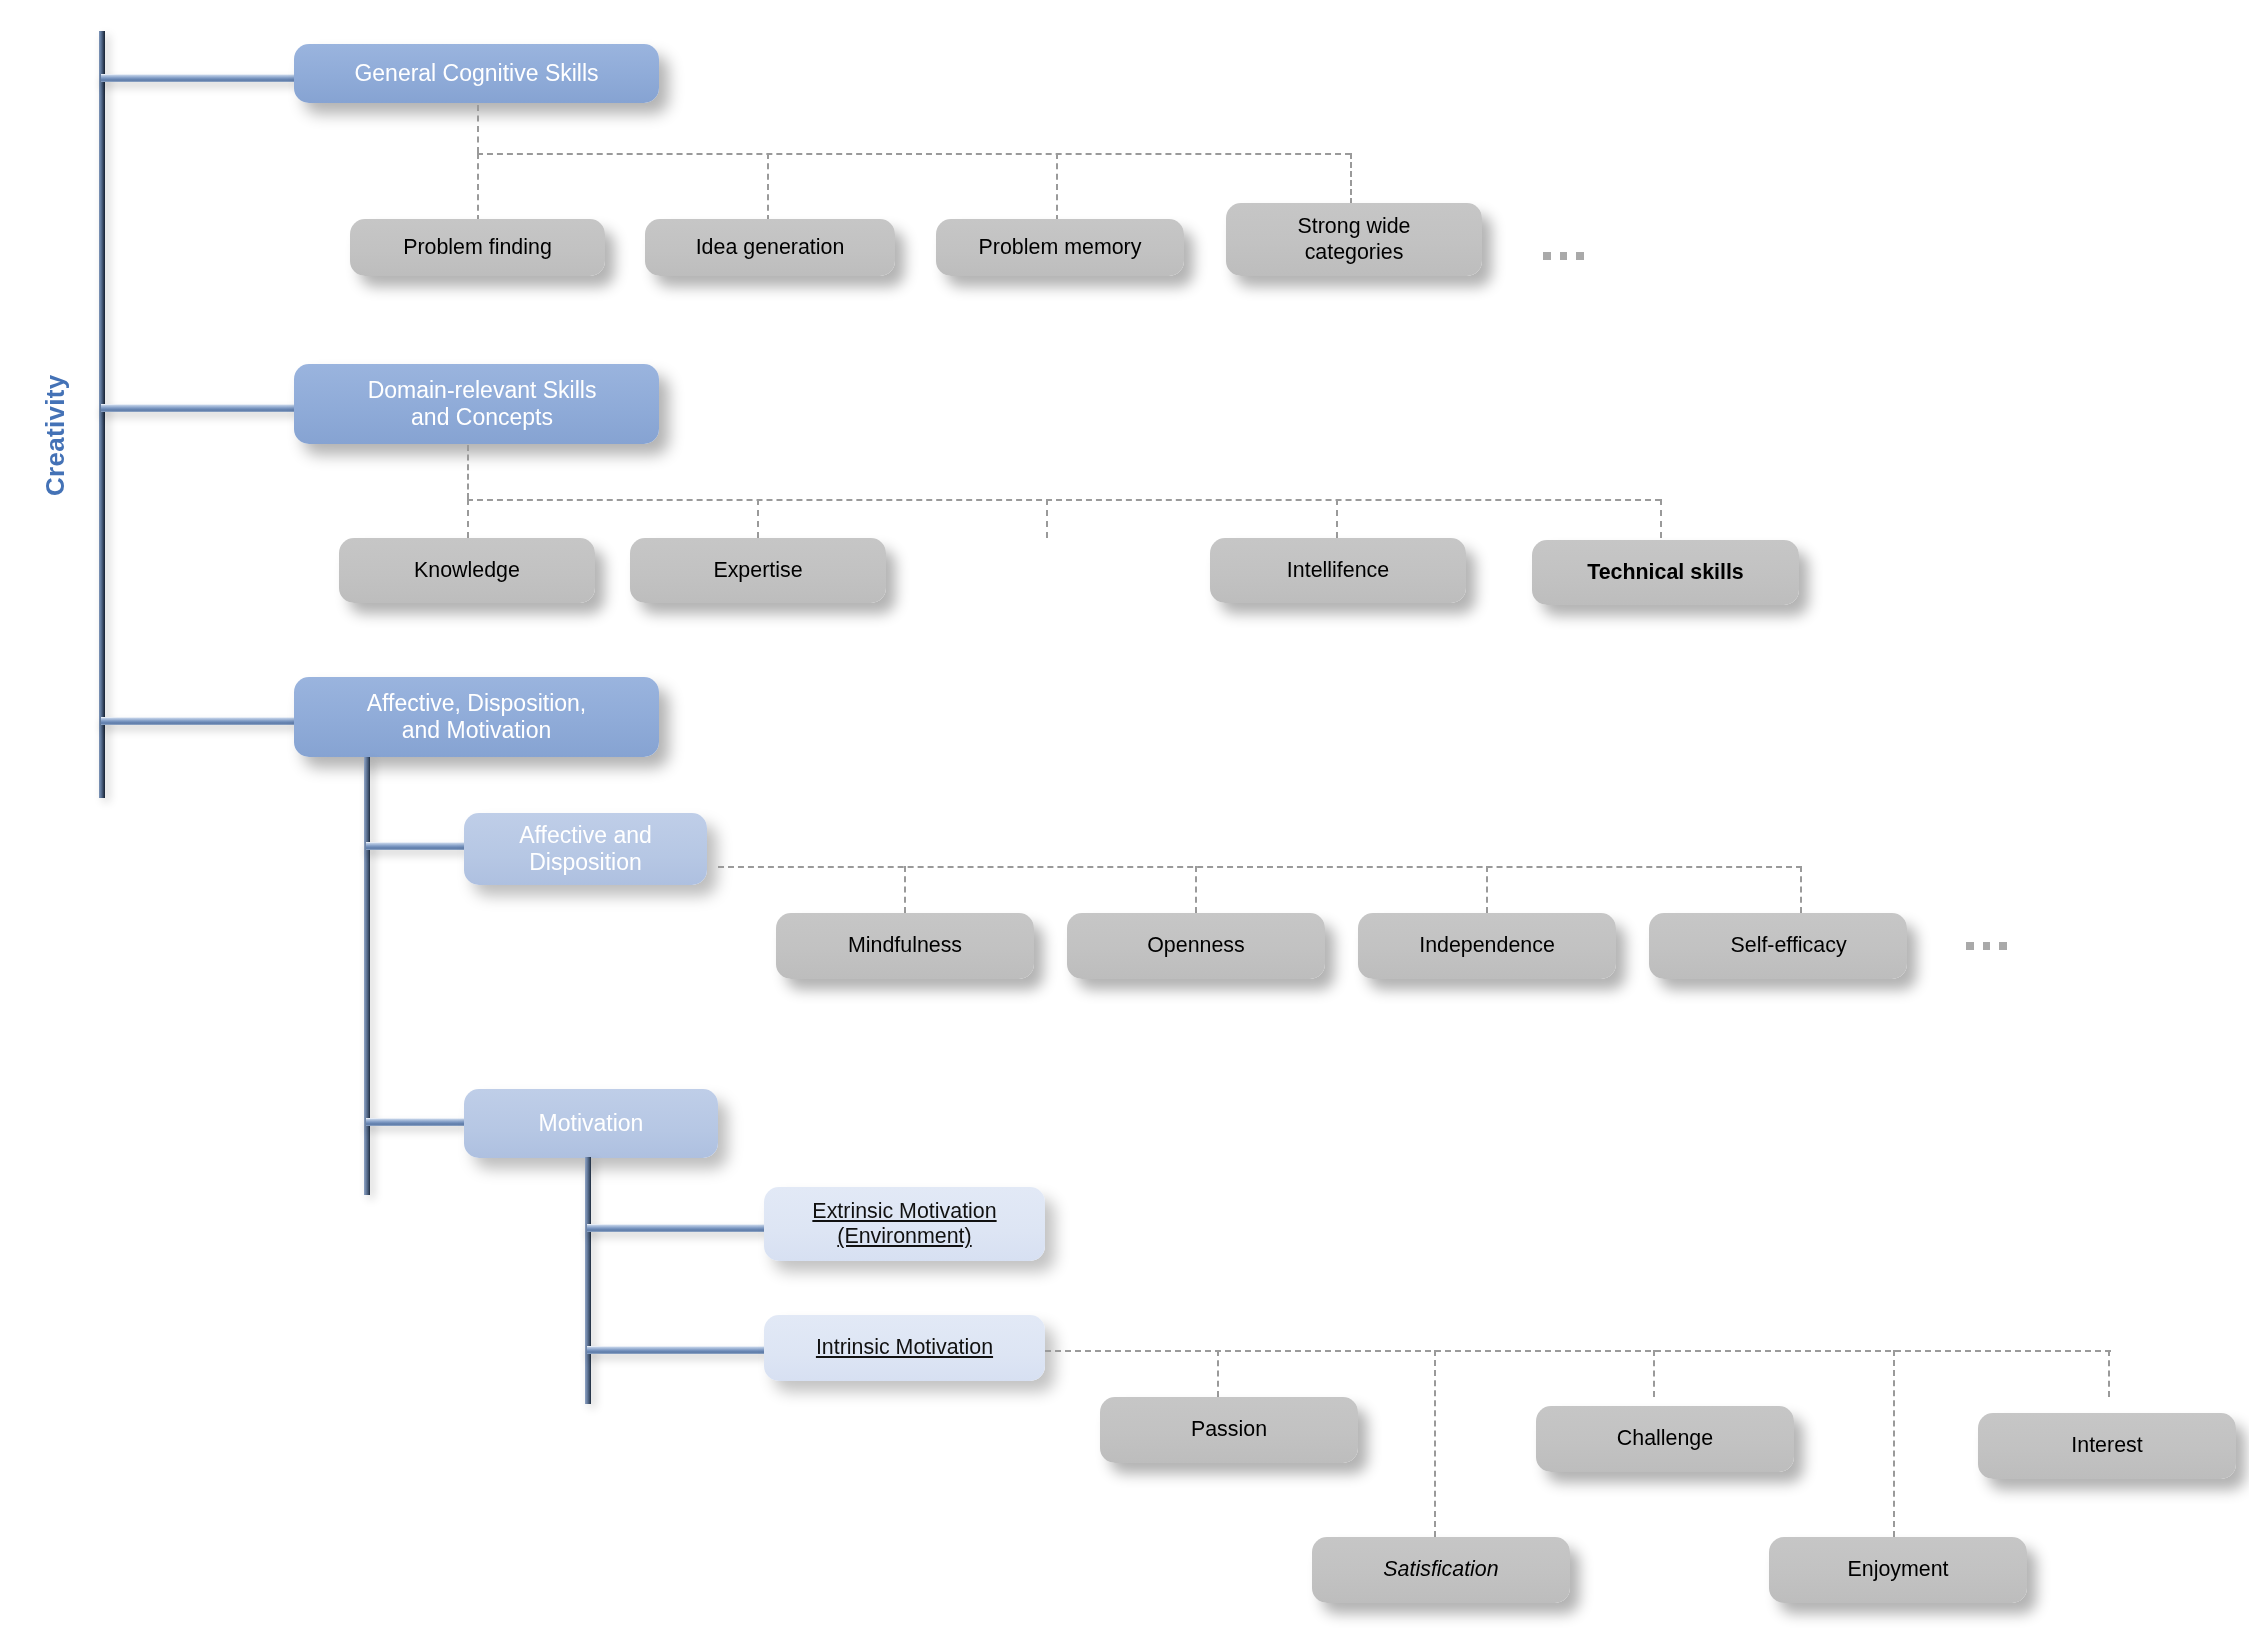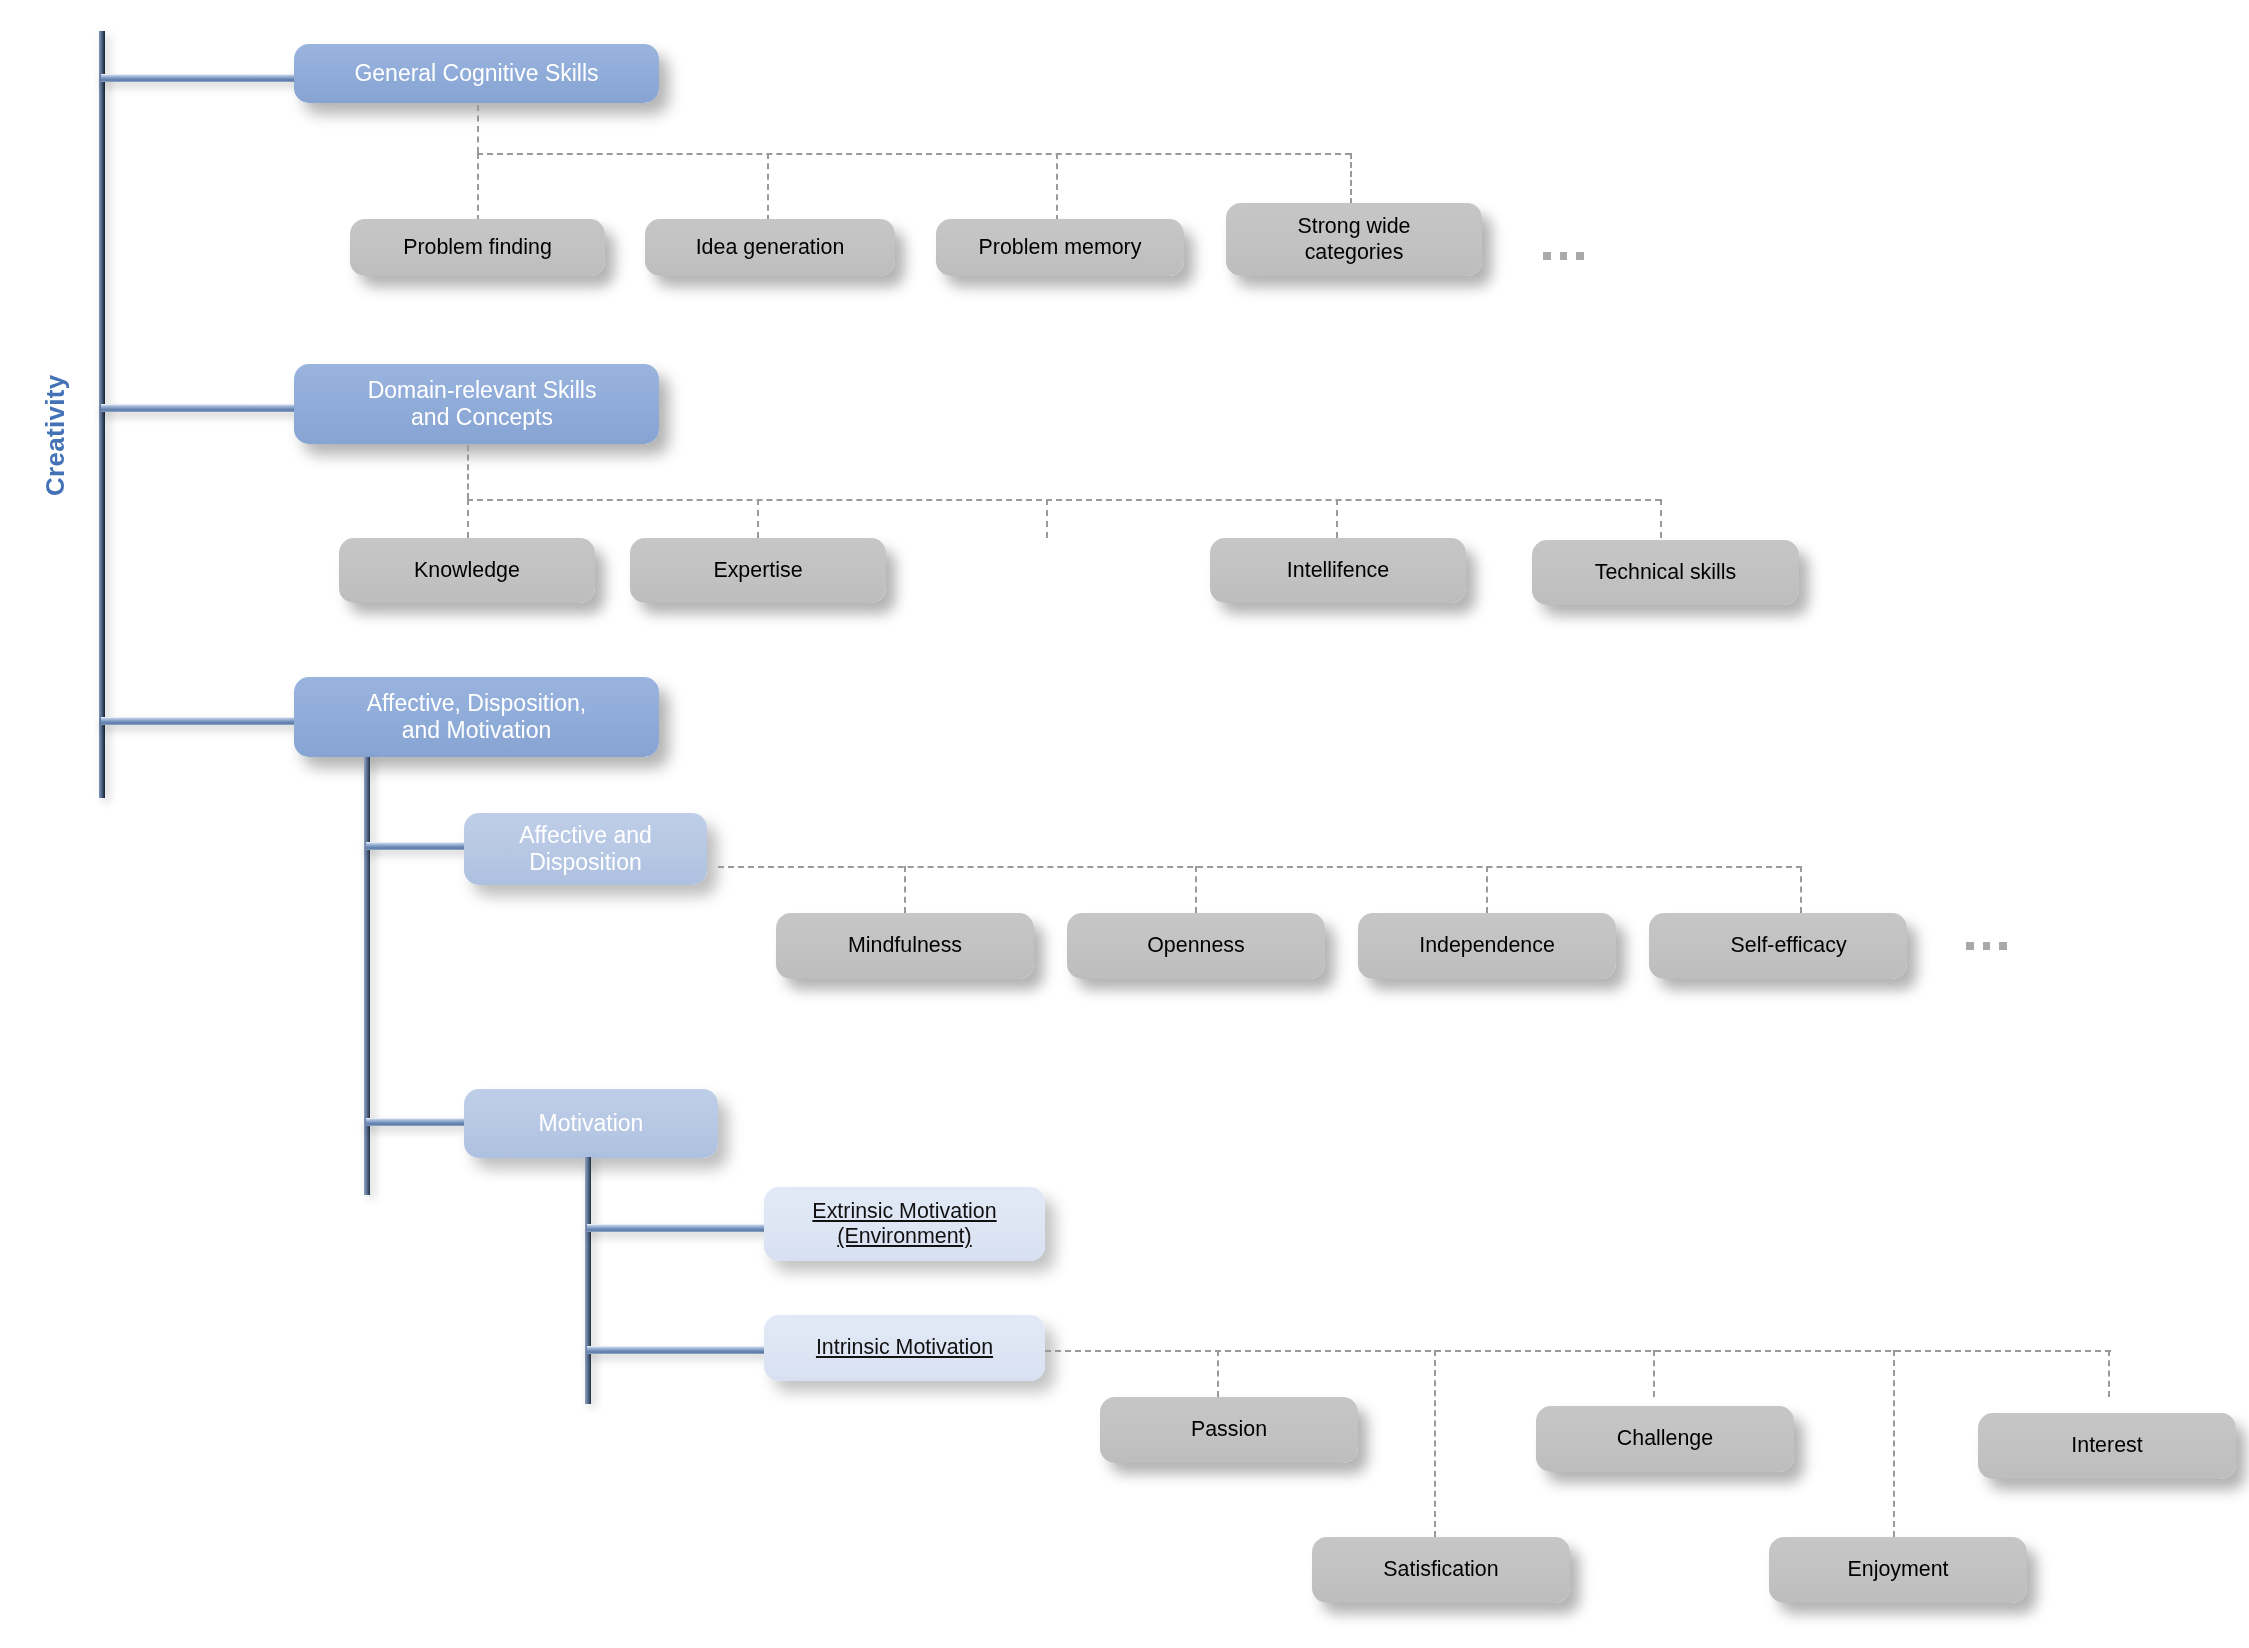--- a/index.html
+++ b/index.html
@@ -106,21 +106,21 @@
 
   <div class="node leaf" style="left:339px;top:538px;width:256px;height:65px;">
     <span>Knowledge</span>
   </div>
   <div class="node leaf" style="left:630px;top:538px;width:256px;height:65px;">
     <span>Expertise</span>
   </div>
   <div class="node leaf" style="left:1210px;top:538px;width:256px;height:65px;">
     <span>Intellifence</span>
   </div>
-  <div class="node leaf" style="left:1532px;top:540px;width:267px;height:65px;">
+  <div class="node leaf" style="left:1532px;top:540px;width:267px;height:65px;font-weight:bold;">
     <span>Technical skills</span>
   </div>
 
   <div class="conn" style="left:101px;top:717px;width:197px;"></div>
 
   <div class="node lvl1" style="left:294px;top:677px;width:365px;height:80px;flex-direction:column;">
     <span>Affective, Disposition,</span>
     <span>and Motivation</span>
   </div>
 
@@ -187,21 +187,21 @@
 
   <div class="node leaf" style="left:1100px;top:1397px;width:258px;height:66px;">
     <span>Passion</span>
   </div>
   <div class="node leaf" style="left:1536px;top:1406px;width:258px;height:66px;">
     <span>Challenge</span>
   </div>
   <div class="node leaf" style="left:1978px;top:1413px;width:258px;height:66px;">
     <span>Interest</span>
   </div>
-  <div class="node leaf" style="left:1312px;top:1537px;width:258px;height:66px;">
+  <div class="node leaf" style="left:1312px;top:1537px;width:258px;height:66px;font-style:italic;">
     <span>Satisfication</span>
   </div>
   <div class="node leaf" style="left:1769px;top:1537px;width:258px;height:66px;">
     <span>Enjoyment</span>
   </div>
 
 </div>
 
 
 </body></html>

